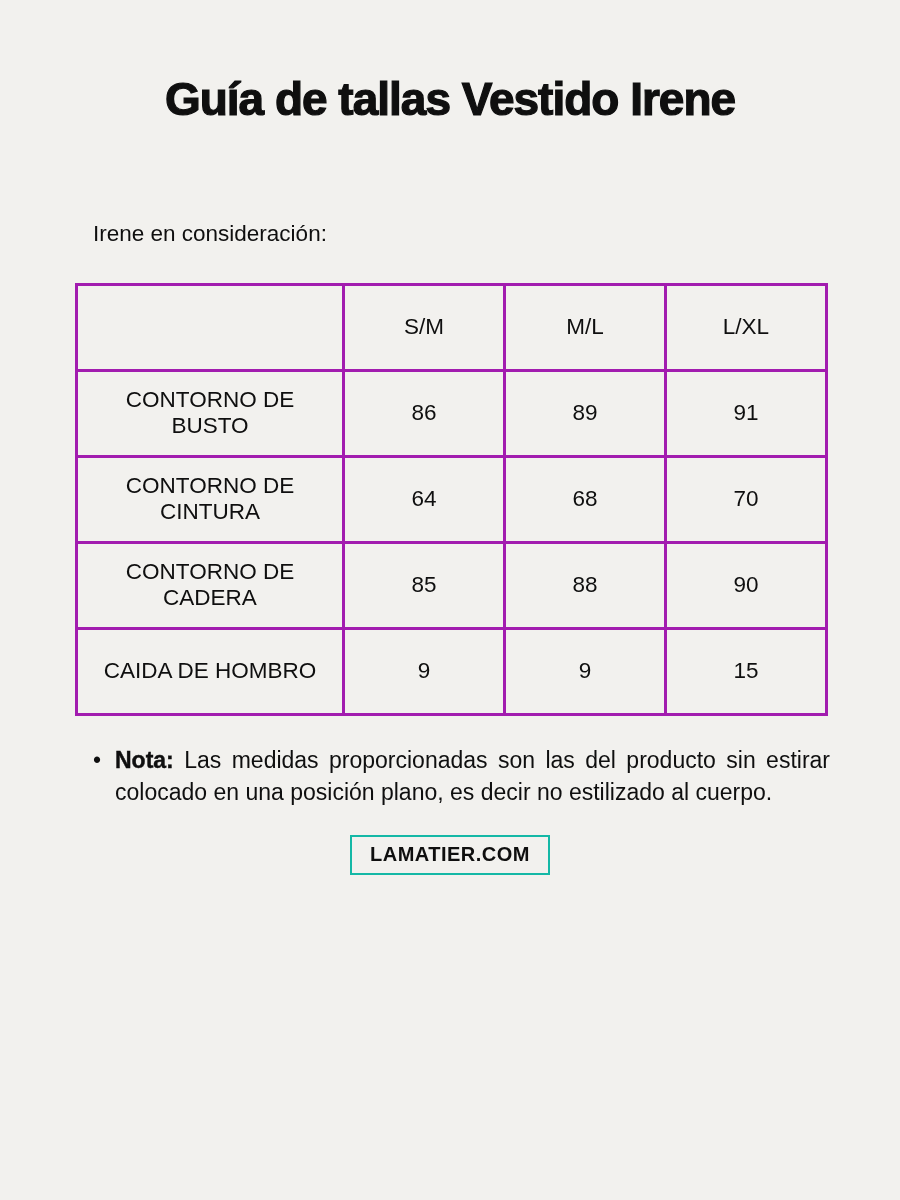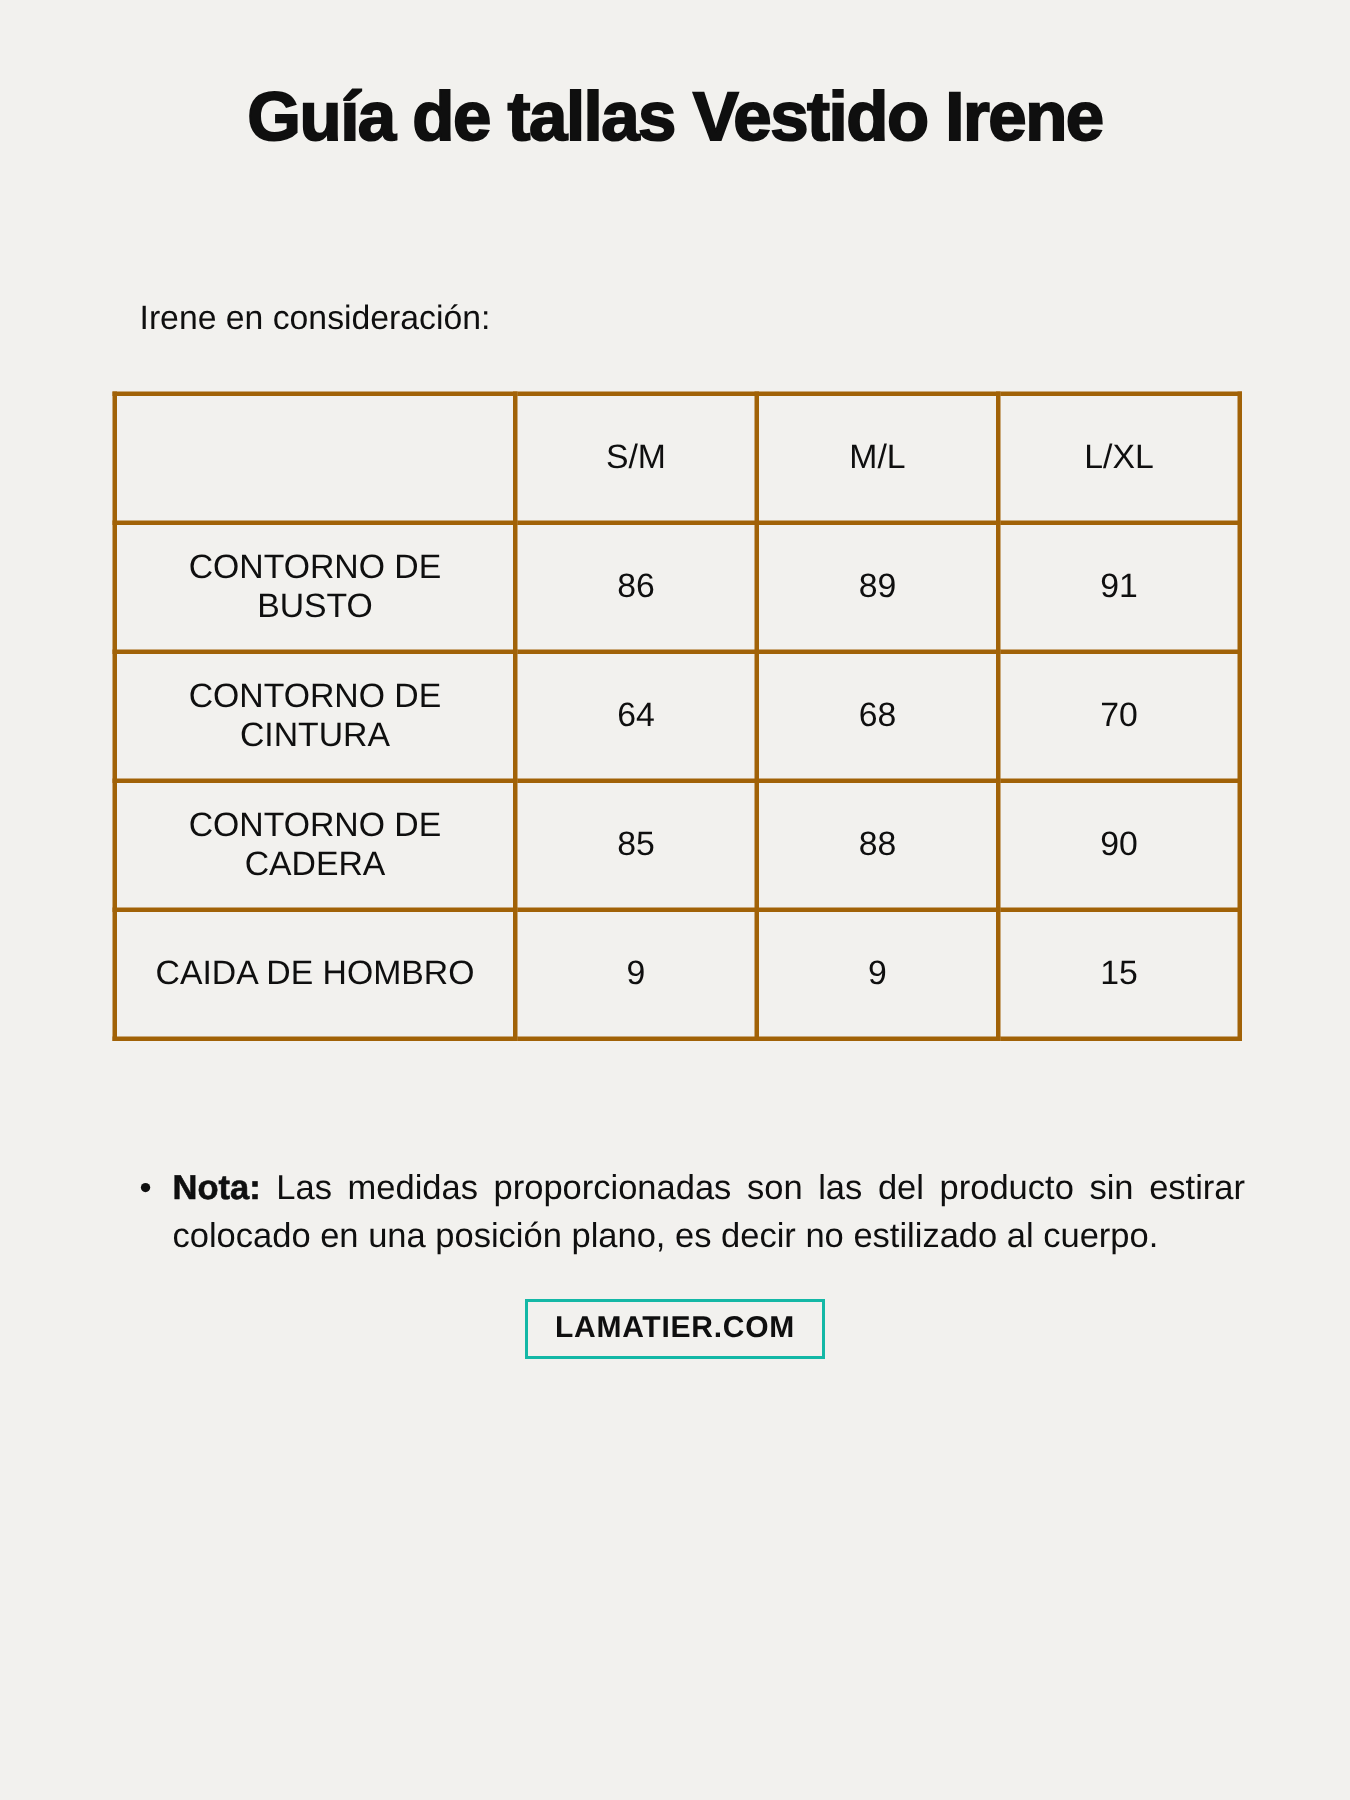--- a/index.html
+++ b/index.html
@@ -13,21 +13,21 @@
     height: 1200px;
     margin: 0 auto;
     background: #f2f1ee;
     color: #0f0f0f;
     font-family: "Liberation Sans", sans-serif;
     box-sizing: border-box;
     overflow: hidden;
   }
   .page-title {
     margin: 0;
-    padding-top: 50px;
+    padding-top: 72px;
     text-align: center;
     font-size: 46px;
     font-weight: bold;
     letter-spacing: -1px;
     -webkit-text-stroke: 1.2px #0f0f0f;
     color: #0f0f0f;
   }
   .considerations {
     margin-top: 92px;
   }
@@ -56,30 +56,30 @@
   }
   .size-table {
     margin: 33px 0 0 75px;
     width: 750px;
     border-collapse: collapse;
     table-layout: fixed;
     font-size: 22.5px;
   }
   .size-table th,
   .size-table td {
-    border: 3px solid #a16207;
+    border: 3px solid #a21caf;
     height: 86px;
     text-align: center;
     vertical-align: middle;
     padding: 0 20px;
     font-weight: normal;
     box-sizing: border-box;
   }
   .note-section {
-    margin-top: 81px;
+    margin-top: 28px;
   }
   .note-list {
     list-style: none;
     margin: 0;
     padding: 0;
   }
   .note-list li {
     position: relative;
     margin: 0 70px 0 115px;
     font-size: 23px;

